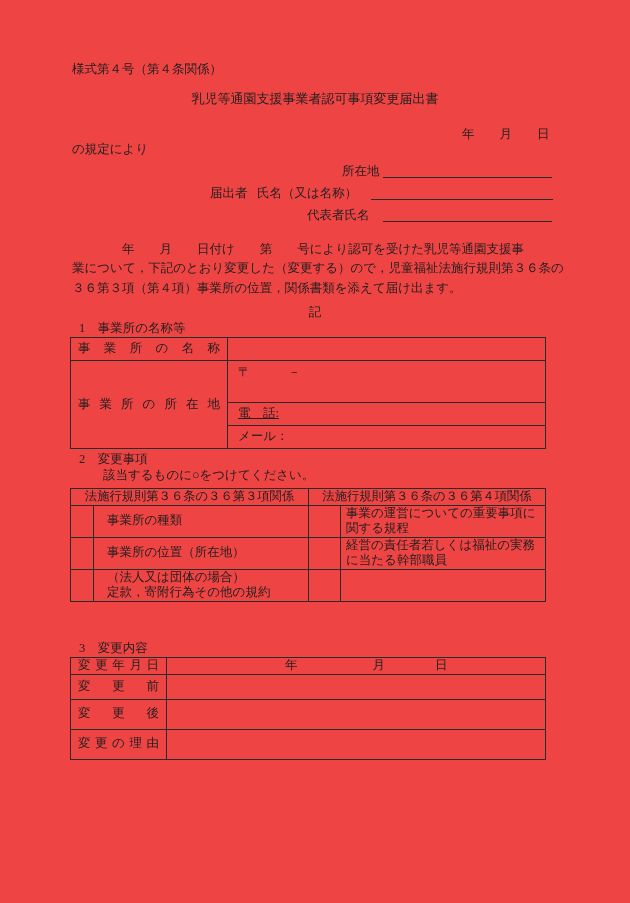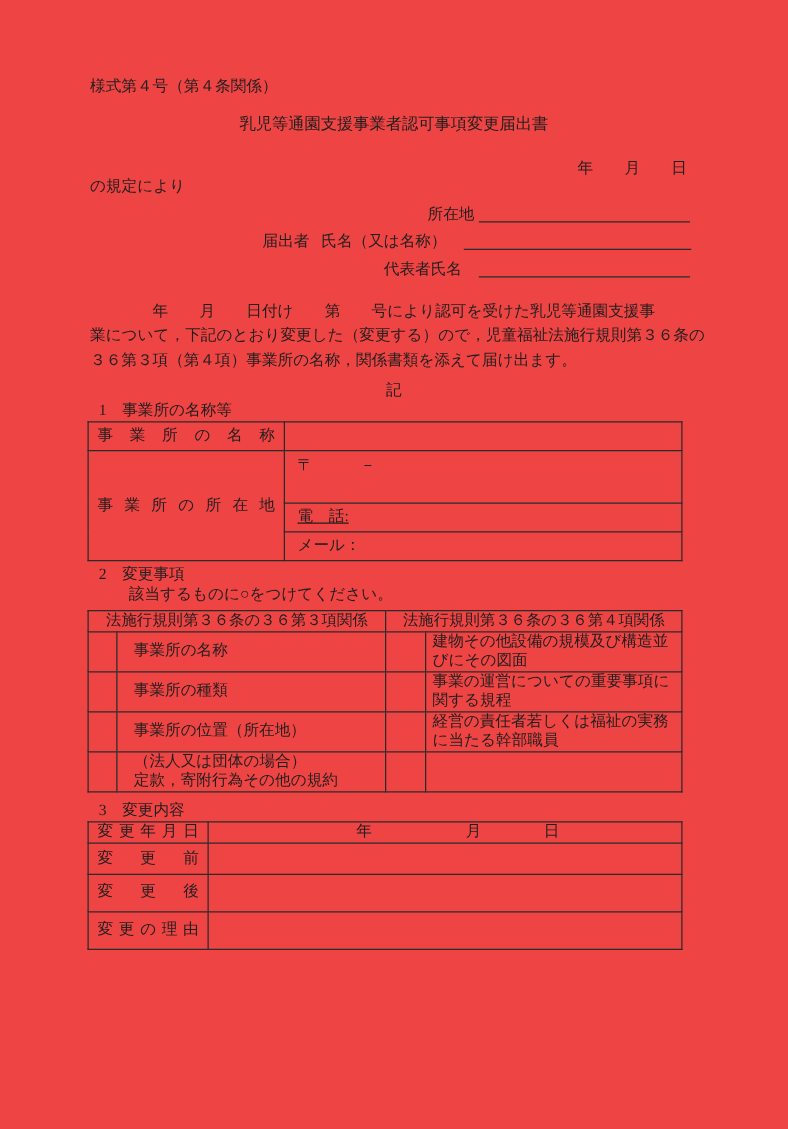--- a/index.html
+++ b/index.html
@@ -47,21 +47,21 @@
   <div class="abs" style="left:210px; top:185px;">届出者</div>
   <div class="abs" style="left:257px; top:185px;">氏名（又は名称）</div>
   <div class="abs blank-line" style="left:371px; top:199px; width:182px;"></div>
 
   <div class="abs" style="left:307px; top:207px;">代表者氏名</div>
   <div class="abs blank-line" style="left:383px; top:221px; width:169px;"></div>
 
   <div class="abs para" style="left:72px; top:240px;">
     <div>　　　　年　　月　　日付け　　第　　号により認可を受けた乳児等通園支援事</div>
     <div>業について，下記のとおり変更した（変更する）ので，児童福祉法施行規則第３６条の</div>
-    <div>３６第３項（第４項）事業所の名称，関係書類を添えて届け出ます。</div>
+    <div>３６第３項（第４項）事業所の位置，関係書類を添えて届け出ます。</div>
   </div>
   <div class="abs center" style="top:304px;">記</div>
 
   <div class="abs pre" style="left:79px; top:320px;">1　事業所の名称等</div>
   <table class="frm t1 abs" style="left:70px; top:337px; width:475px;">
     <colgroup>
         <col style="width:157px;">
         <col style="width:318px;">
       </colgroup>
     <tbody>
@@ -88,26 +88,20 @@
     <colgroup>
       <col style="width:23px;">
         <col style="width:215px;">
       <col style="width:32px;">
         <col style="width:205px;">
     </colgroup>
     <tbody>
         <tr style="height:16px;">
       <td class="hdr" colspan="2">法施行規則第３６条の３６第３項関係</td>
       <td class="hdr" colspan="2">法施行規則第３６条の３６第４項関係</td>
-    </tr>
-    <tr style="height:31px;">
-      <td></td>
-      <td class="item">事業所の名称</td>
-      <td></td>
-      <td class="itemR">建物その他設備の規模及び構造並びにその図面</td>
     </tr>
     <tr style="height:32px;margin-top:21px;">
       <td></td>
       <td class="item">事業所の種類</td>
       <td></td>
       <td class="itemR">事業の運営についての重要事項に関する規程</td>
     </tr>
     <tr style="height:31px;">
       <td></td>
       <td class="item">事業所の位置（所在地）</td>

